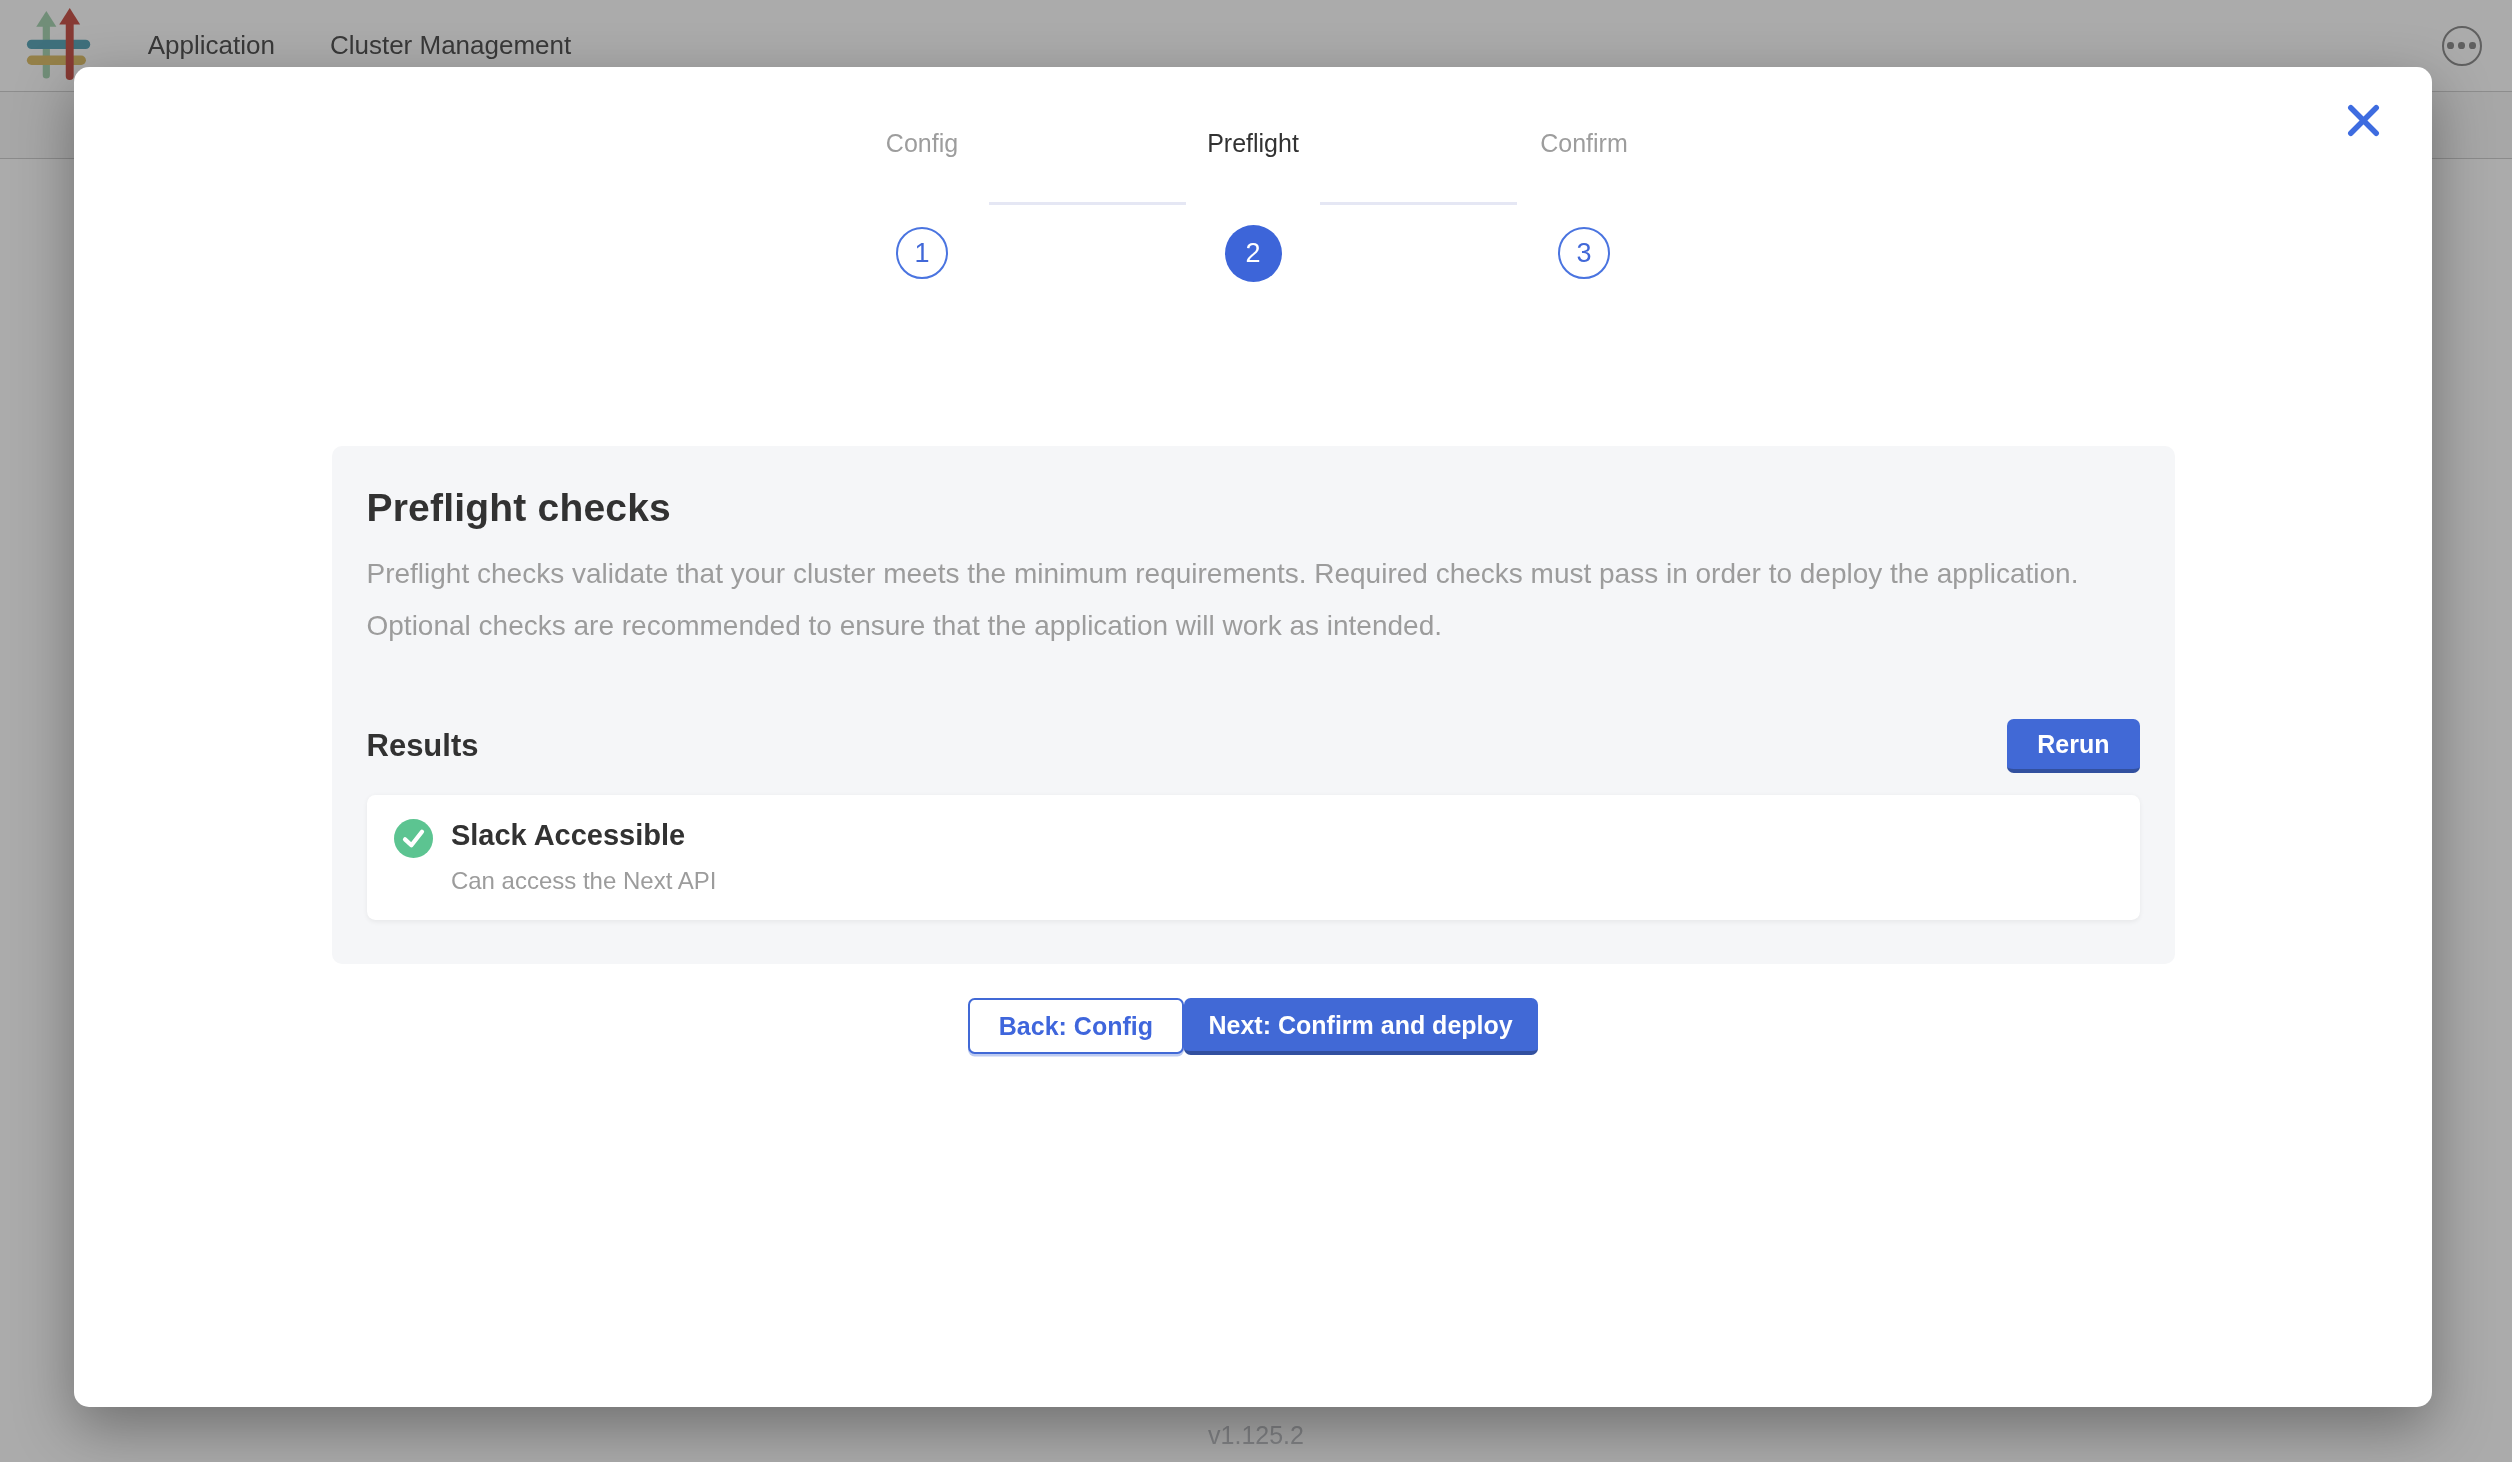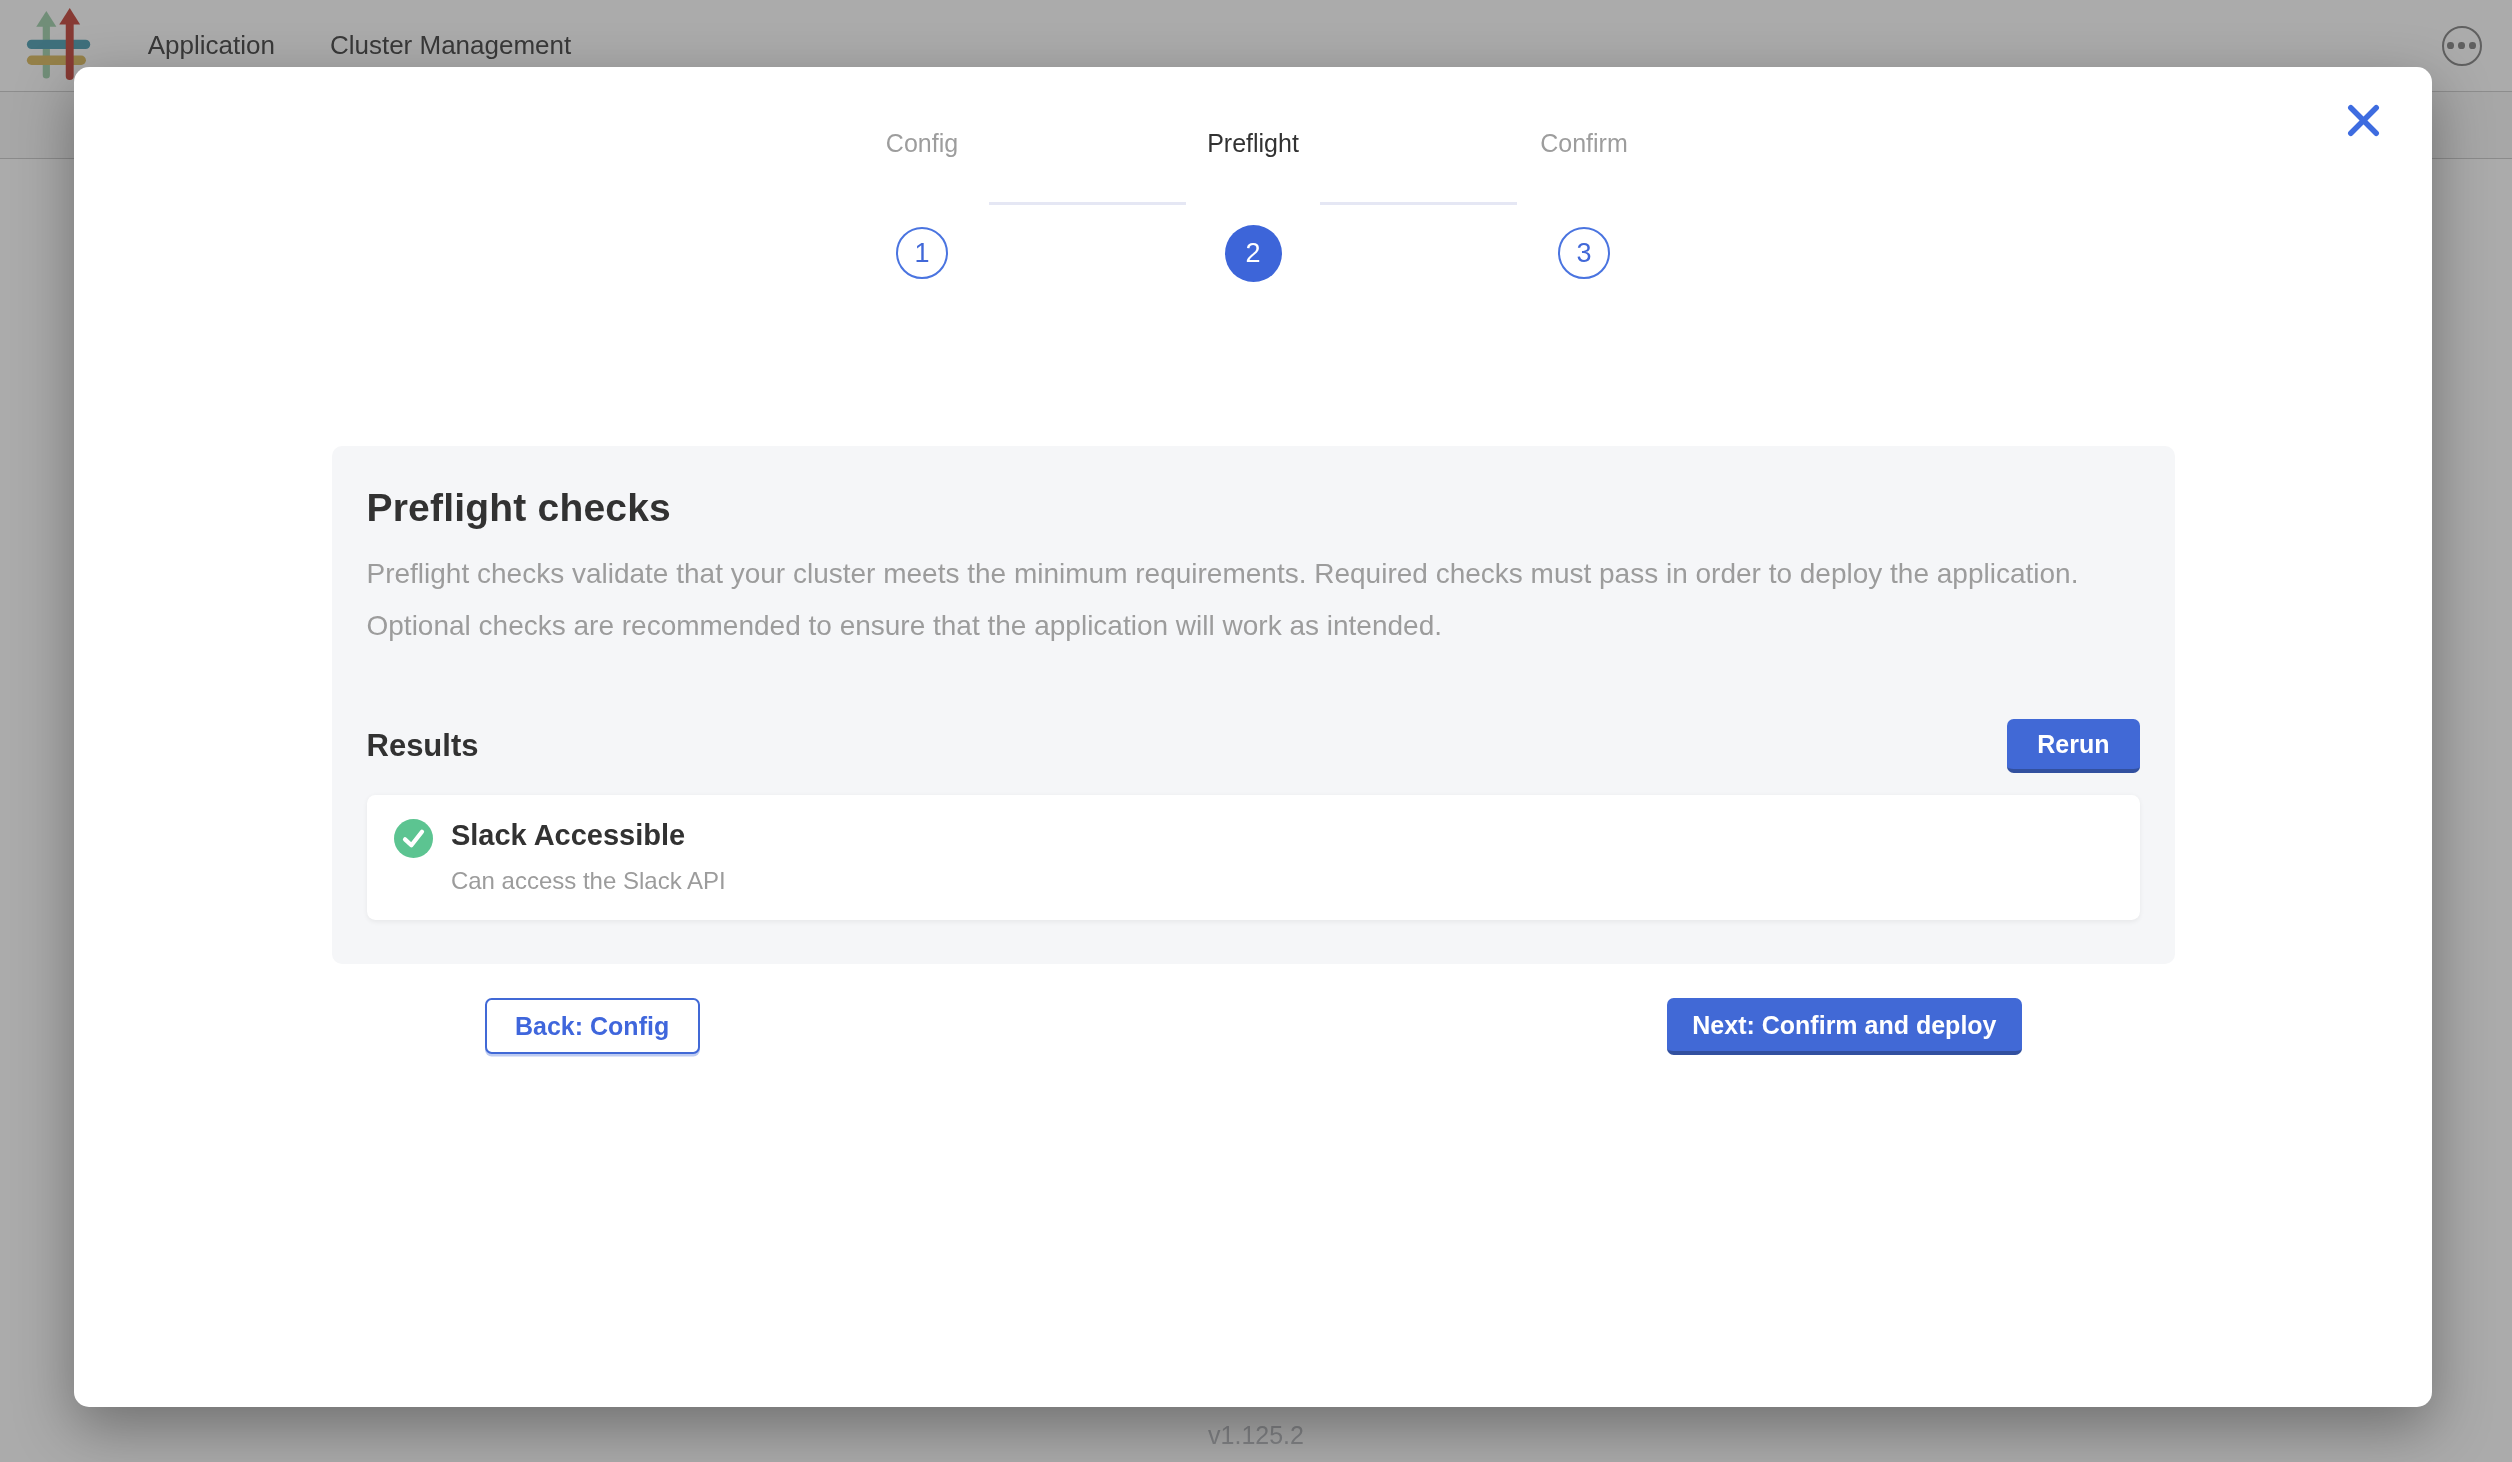--- a/index.html
+++ b/index.html
@@ -94,21 +94,21 @@
   }
   .btn.rerun { font-size:25px; padding:11.7px 30px 10px; }
   .btn.next  { font-size:25px; padding:13.4px 25px 11px; }
   .btn.outline {
     background:#ffffff; color:#3f66dc; border:2.5px solid #4169d6;
     font-size:25px; padding:11.7px 28.5px;
     box-shadow:0 2.5px 0 rgba(65,105,214,0.35);
   }
   .modal-actions {
     width:1537px; margin:34px auto 0;
-    display:flex; justify-content:space-between; align-items:flex-start;
+    display:flex; justify-content:center; align-items:flex-start;
   }
 </style>
 </head>
 <body>
 
 <div class="screen">
 
   <div class="app">
     <header class="topnav">
       <div class="logo">
@@ -178,21 +178,21 @@
 
       <div class="check-row">
         <span class="check-icon">
           <svg width="39" height="39" viewBox="0 0 46 46">
             <circle cx="23" cy="23" r="23" fill="#5cc491"></circle>
             <polyline points="13,24 20.5,31 33,15" fill="none" stroke="#ffffff" stroke-width="5" stroke-linecap="round" stroke-linejoin="round"></polyline>
           </svg>
         </span>
         <div>
           <div class="check-name">Slack Accessible</div>
-          <div class="check-detail">Can access the Slack API</div>
+          <div class="check-detail">Can access the Next API</div>
         </div>
       </div>
     </section>
 
     <div class="modal-actions">
       <button class="btn outline">Back: Config</button>
       <button class="btn primary next">Next: Confirm and deploy</button>
     </div>
 
   </div>

